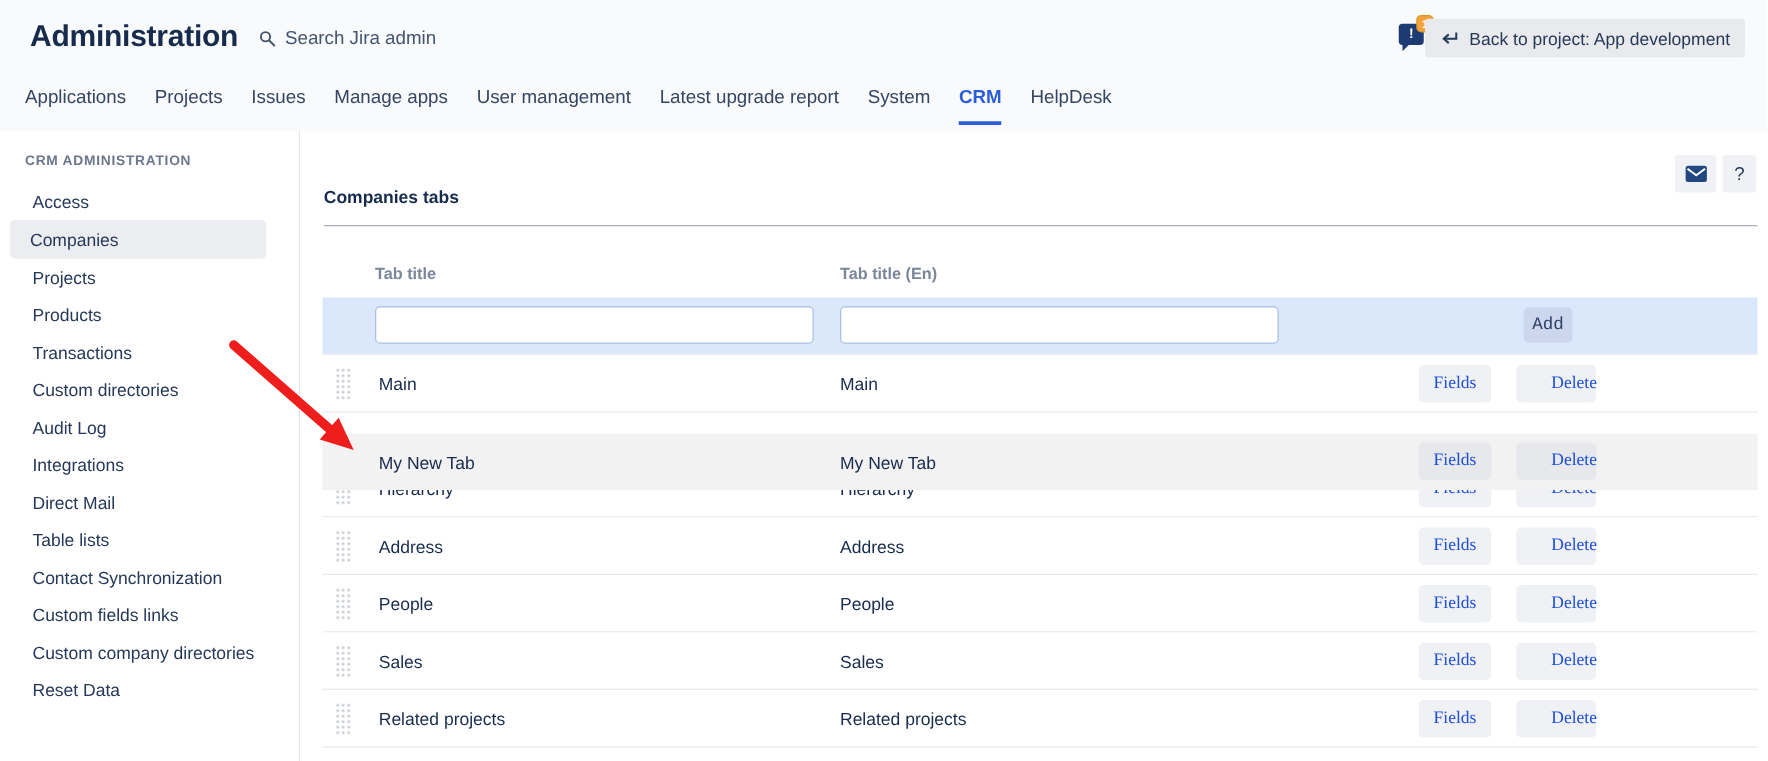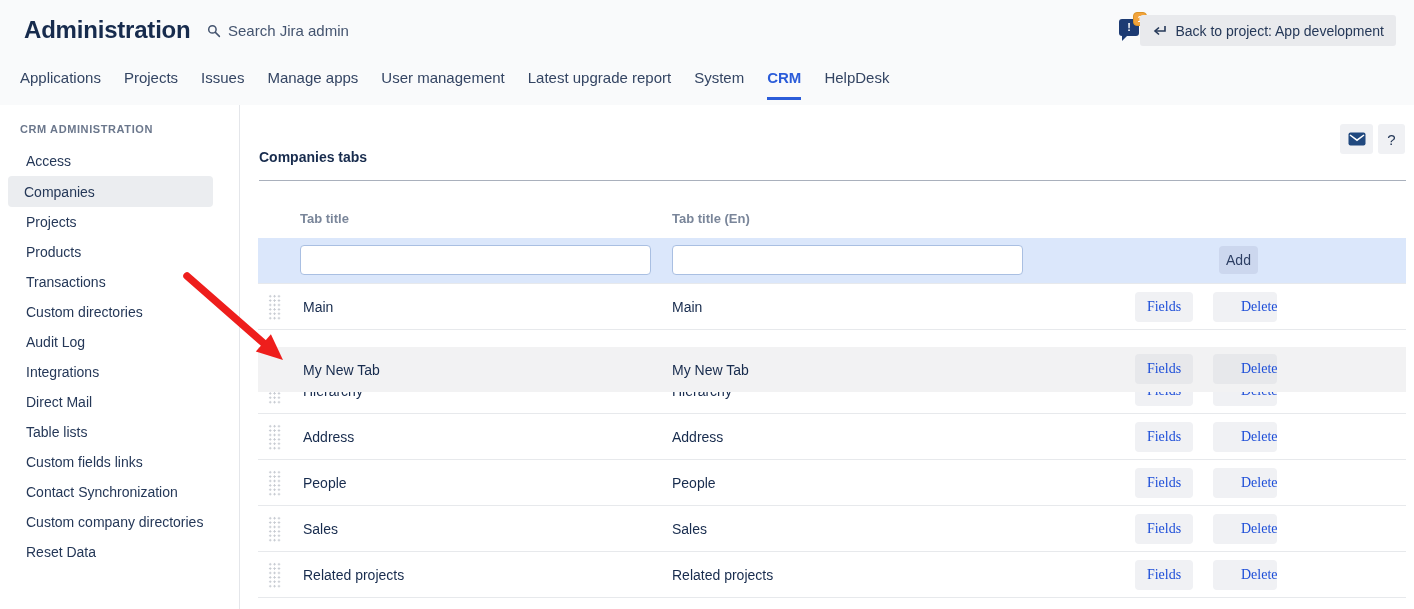--- a/index.html
+++ b/index.html
@@ -35,21 +35,21 @@
   .help-btn { left:1378px; width:27px; }
   .section-heading { position:absolute; left:259px; top:149px; font-size:14px; font-weight:bold; color:#172b4d; }
   .rule { position:absolute; left:259px; top:180px; width:1147px; height:1px; background:#a9b0bc; }
   .col-header { position:absolute; top:211px; font-size:13px; font-weight:bold; color:#7a869a; }
   .col-h1 { left:300px; } .col-h2 { left:672px; }
 
   
   .add-row { position:absolute; left:258px; top:238px; width:1148px; height:45px; background:#dbe7fb; }
   .add-row input { position:absolute; top:7px; height:30px; width:351px; border:1px solid #a9bfe2; border-radius:4px; background:#fff; font-family:inherit; font-size:14px; padding:0 8px; color:#172b4d; }
   .inp1 { left:42px; } .inp2 { left:414px; }
-  .add-btn { position:absolute; left:961px; top:8px; width:39px; height:28px; background:#ccd7ee; border:none; border-radius:4px; color:#2c3e63; font-size:14px; font-family:Liberation Sans, sans-serif; cursor:pointer; }
+  .add-btn { position:absolute; left:961px; top:8px; width:39px; height:28px; background:#ccd7ee; border:none; border-radius:4px; color:#2c3e63; font-size:14px; font-family:Liberation Mono, monospace; cursor:pointer; }
 
   
   .rows { position:absolute; left:258px; top:283px; width:1148px; border-top:1px solid #e7e9ec; }
   .t-row { position:relative; height:46px; border-bottom:1px solid #e7e9ec; background:#fff; }
   .rows > div.t-row:nth-of-type(2) { margin-top:38px; }   
   .handle { position:absolute; left:10px; top:10px; width:13px; height:26px; cursor:grab;
             background-image:radial-gradient(#c6cad1 1.1px, transparent 1.2px); background-size:4.4px 4.4px; }
   .cell-1 { position:absolute; left:45px; top:0; height:100%; display:flex; align-items:center; font-size:14px; color:#172b4d; }
   .cell-2 { position:absolute; left:414px; top:0; height:100%; display:flex; align-items:center; font-size:14px; color:#172b4d; }
   .row-btn { position:absolute; top:8px; height:30px; border:none; border-radius:4px; background:#f0f1f4; color:#1d4ed8; font-size:14px; font-family:Liberation Serif, serif; cursor:pointer; }
@@ -172,25 +172,25 @@
 
         <li class="side-item">
           <span>Direct Mail</span>
         </li>
 
         <li class="side-item">
           <span>Table lists</span>
         </li>
 
         <li class="side-item">
+          <span>Contact Synchronization</span>
+        </li>
+
+        <li class="side-item">
           <span>Custom fields links</span>
-        </li>
-
-        <li class="side-item">
-          <span>Contact Synchronization</span>
         </li>
 
         <li class="side-item">
           <span>Custom company directories</span>
         </li>
 
         <li class="side-item">
           <span>Reset Data</span>
         </li>
       </ul>

